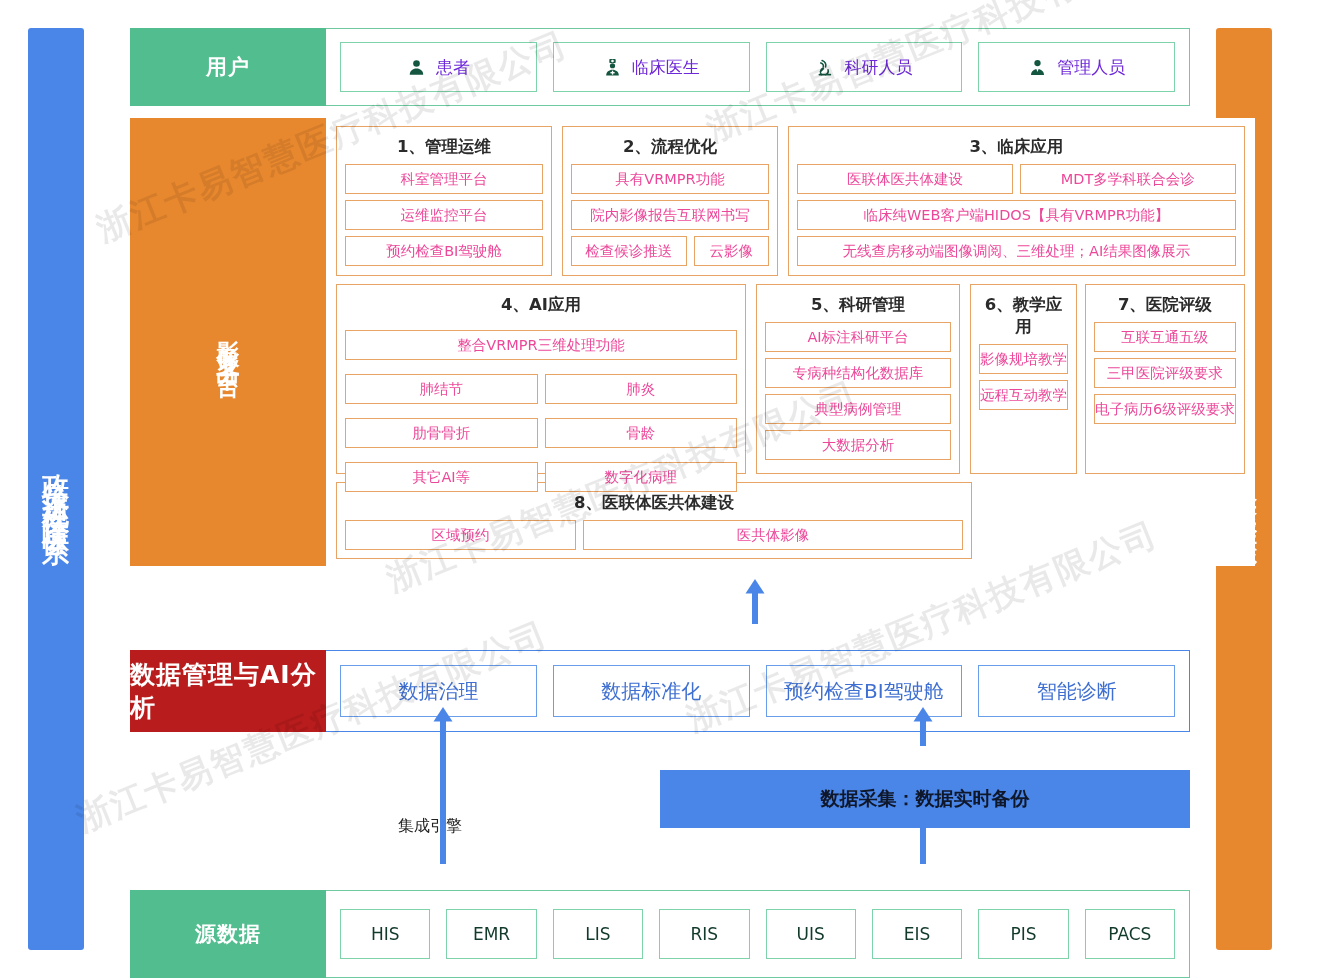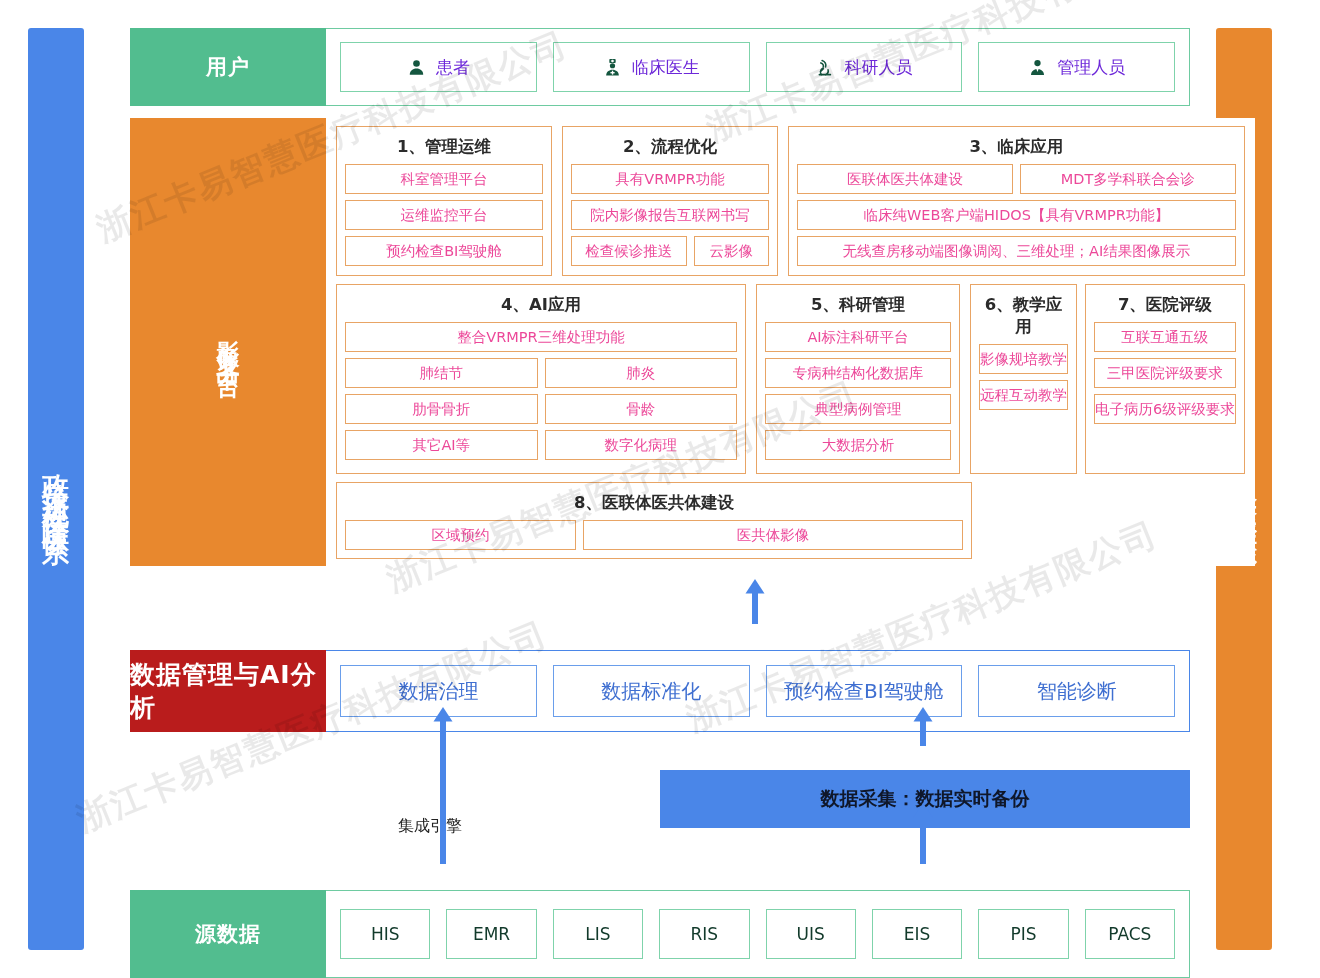--- a/index.html
+++ b/index.html
@@ -153,21 +153,21 @@
   .row-gap:last-child { margin-bottom: 0; }
   .row-gap > .ocell { flex: 1 1 0; }
 
   .mid-row1 { display: flex; gap: 10px; height: 150px; }
   .mid-row2 { display: flex; gap: 10px; margin-top: 8px; height: 190px; }
   .mid-row3 { margin-top: 8px; height: 76px; }
 
   #panel1 { flex: 0 0 216px; }
   #panel2 { flex: 0 0 216px; }
   #panel3 { flex: 1 1 auto; }
-  #panel4 { flex: 0 0 410px; }
+  #panel4 { flex: 0 0 410px; gap: 8px; }
   #panel5 { flex: 0 0 204px; }
   #col67  { flex: 1 1 auto; display:flex; flex-direction:row; gap: 8px; }
   #panel6 { flex: 0 0 84px; }
   #panel7 { flex: 1 1 auto; }
 
   
   #data-band { position:absolute; left:0; top:622px; width:1060px; height: 82px; display:flex; }
   #data-band .band-label { background: #b91c1c; font-size: 25px; }
   #data-band .band-body {
     border: 1px solid #4a86e8;

